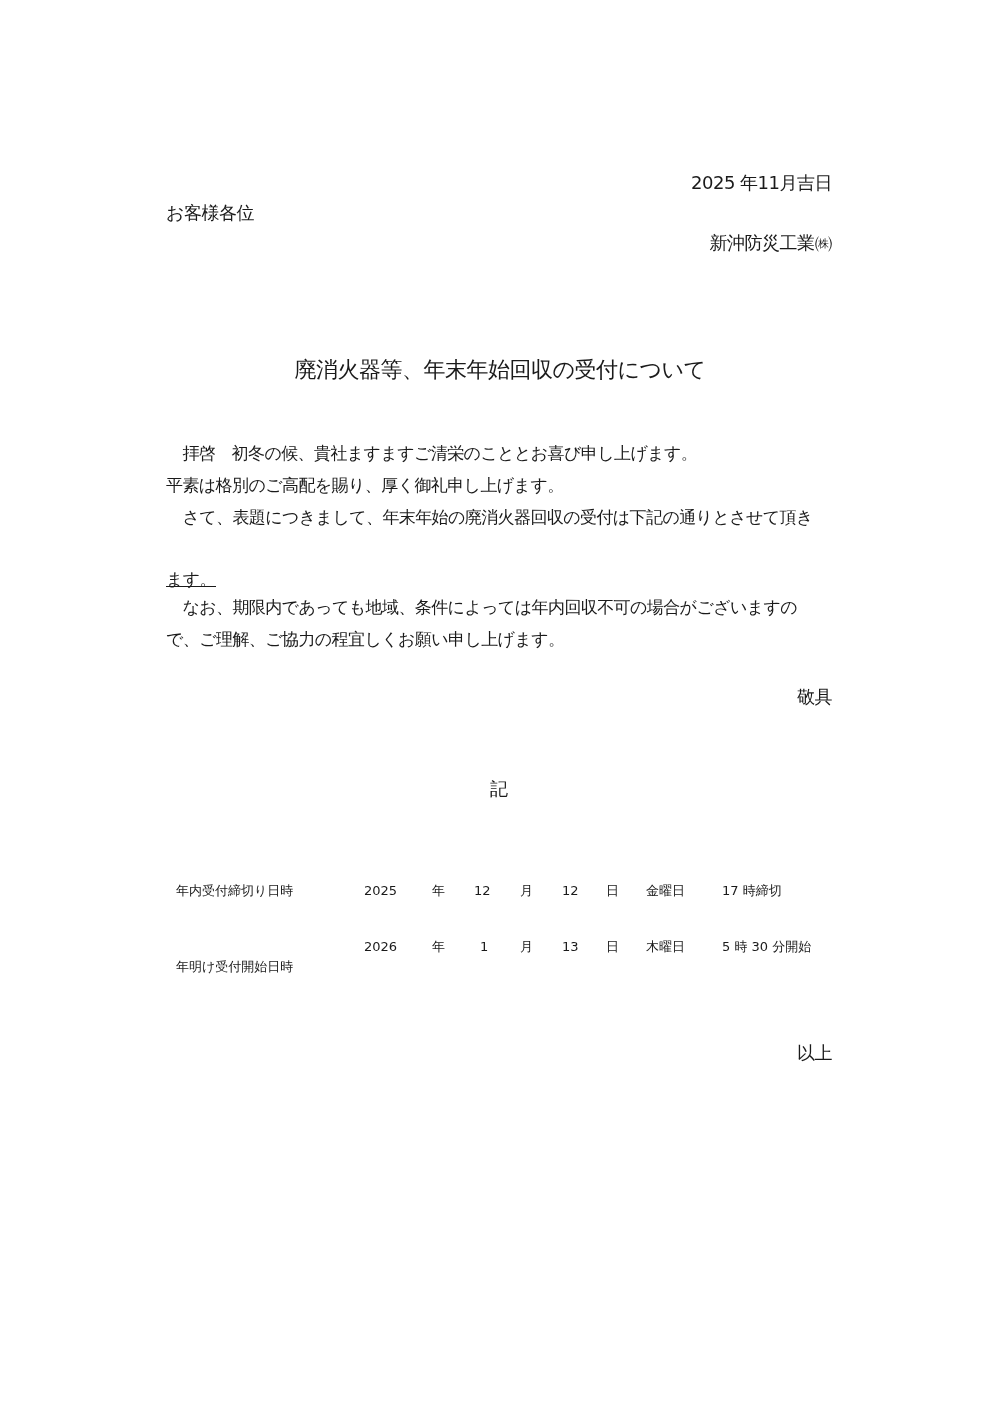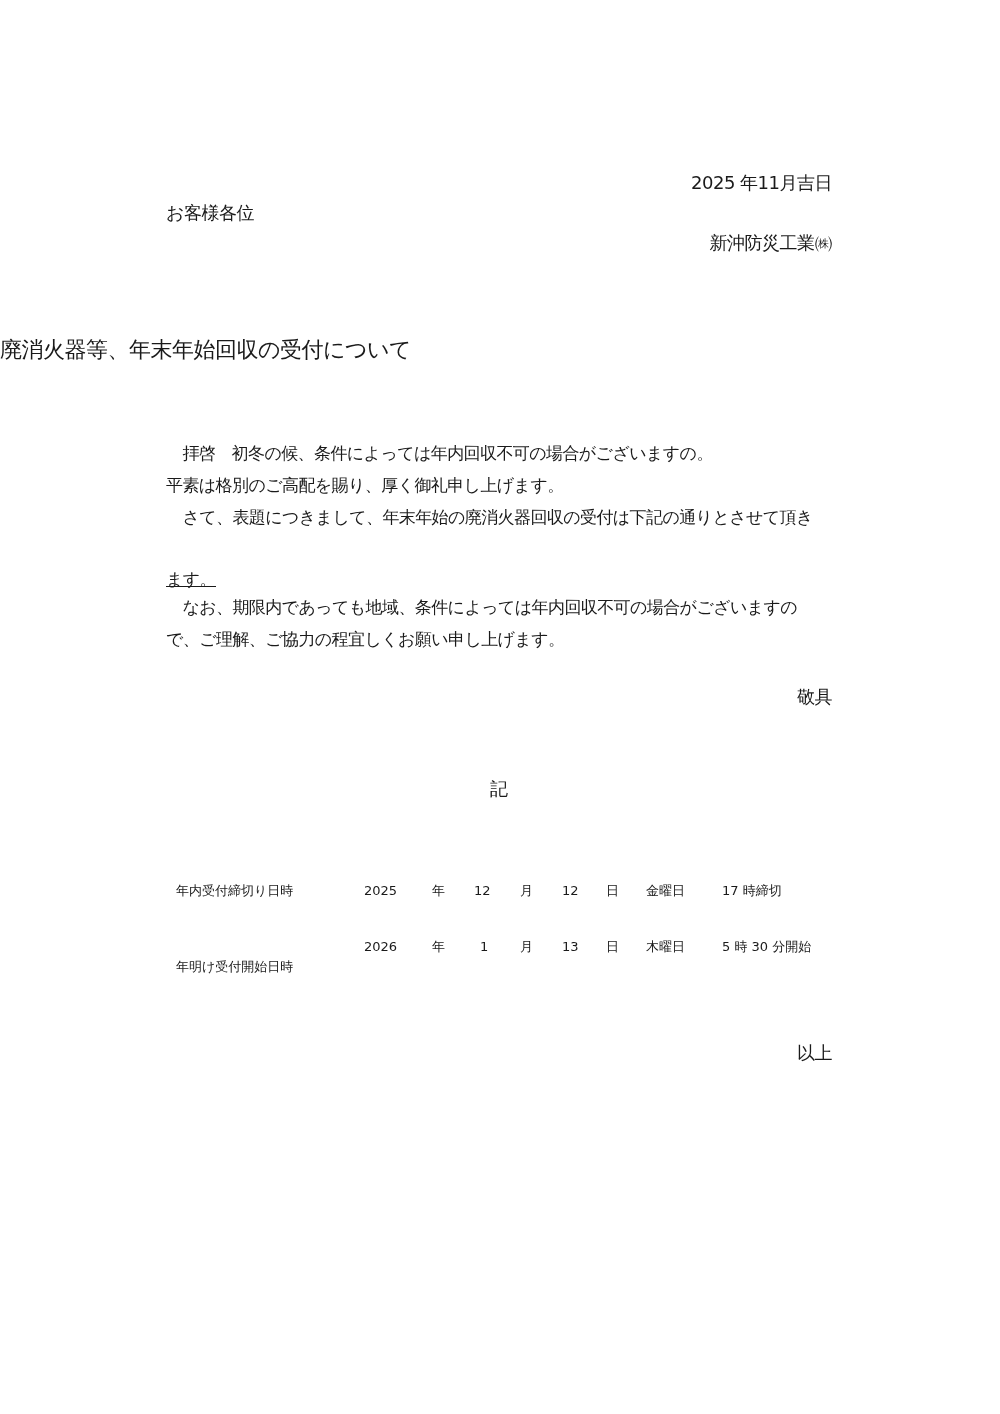--- a/index.html
+++ b/index.html
@@ -19,24 +19,24 @@
 <body>
 
 <div>
 
   <div class="abs txt right" style="right:168px; top:172px;margin-left:33px;">2025 年11月吉日</div>
 
   <div class="abs txt" style="left:166px; top:202px;">お客様各位</div>
 
   <div class="abs txt right" style="right:168px; top:232px;">新沖防災工業㈱</div>
 
-  <div class="abs title" style="left:0; width:1000px; text-align:left; top:336px;">廃消火器等、年末年始回収の受付について</div>
+  <div class="abs title" style="left:0; width:1000px; text-align:center; top:356px;">廃消火器等、年末年始回収の受付について</div>
 
   <div>
-    <div class="body-line" style="top:442px;">　拝啓　初冬の候、条件によっては年内回収不可の場合がございますの。</div>
+    <div class="body-line" style="top:442px;">　拝啓　初冬の候、貴社ますますご清栄のこととお喜び申し上げます。</div>
     <div class="body-line" style="top:474px;">平素は格別のご高配を賜り、厚く御礼申し上げます。</div>
     <div class="body-line" style="top:506px;">　さて、表題につきまして、年末年始の廃消火器回収の受付は下記の通りとさせて頂き</div>
     <div class="body-line" style="top:568px;text-decoration:underline;">ます。</div>
     <div class="body-line" style="top:596px;">　なお、期限内であっても地域、条件によっては年内回収不可の場合がございますの</div>
     <div class="body-line" style="top:628px;">で、ご理解、ご協力の程宜しくお願い申し上げます。</div>
   </div>
 
   <div class="abs txt right" style="right:168px; top:686px;">敬具</div>
 
   <div class="abs txt" style="left:490px; top:778px;">記</div>

